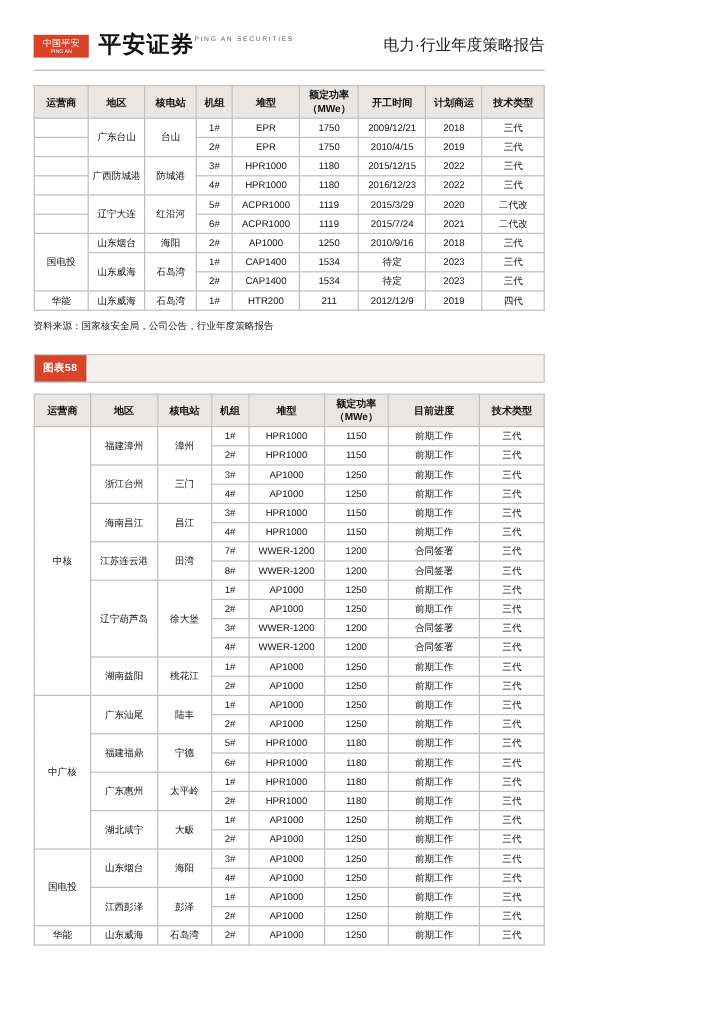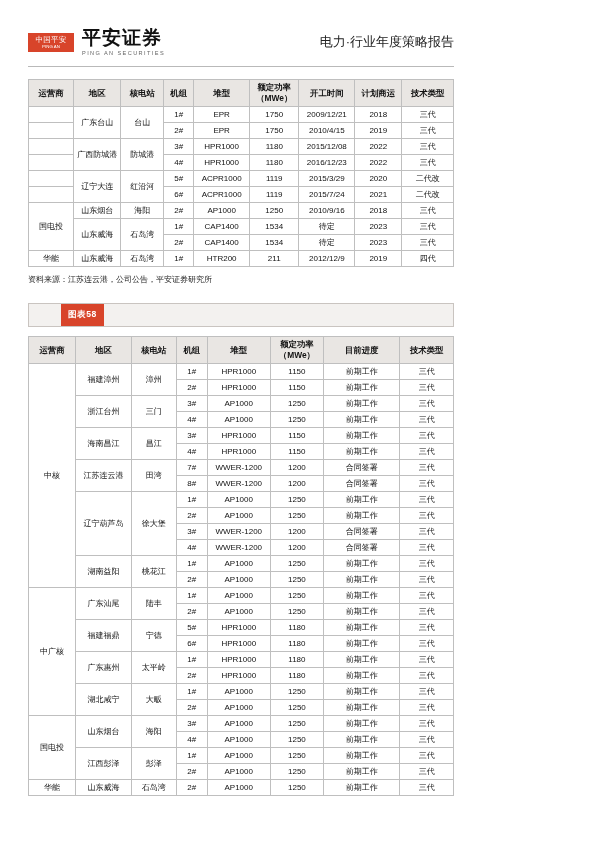--- a/index.html
+++ b/index.html
@@ -59,21 +59,21 @@
     line-height: 20px;
   }
   .brand-en {
     font-size: 5.6px;
     color: #666;
     letter-spacing: 1.4px;
     margin-top: 2px;
   }
   .brand-text {
     display: flex;
-    flex-direction: column;
+    flex-direction: row;
   }
   .header-right {
     font-size: 13px;
     color: #222;
   }
   .rule {
     height: 1px;
     background: #b9b9b9;
     margin-bottom: 12px;
   }
@@ -109,21 +109,20 @@
   }
   
   .fig-caption {
     display: flex;
     align-items: stretch;
     border: 1px solid #c9c4c0;
     background: #f3f1ef;
     margin-top: 18px;
     margin-bottom: 9px;
     height: 22px;
-    padding-left: 32px;
   }
   .fig-tag {
     background: #d8442a;
     color: #fff;
     font-size: 8.6px;
     font-weight: bold;
     display: flex;
     align-items: center;
     padding: 0 7px;
     letter-spacing: 0.5px;
@@ -231,21 +230,21 @@
           <td>2019</td>
           <td>三代</td>
         </tr>
         <tr>
           <td></td>
           <td rowspan="2">广西防城港</td>
           <td rowspan="2">防城港</td>
           <td>3#</td>
           <td>HPR1000</td>
           <td>1180</td>
-          <td>2015/12/08</td>
+          <td>2015/12/15</td>
           <td>2022</td>
           <td>三代</td>
         </tr>
         <tr>
           <td></td>
           <td>4#</td>
           <td>HPR1000</td>
           <td>1180</td>
           <td>2016/12/23</td>
           <td>2022</td>
@@ -306,21 +305,21 @@
           <td>石岛湾</td>
           <td>1#</td>
           <td>HTR200</td>
           <td>211</td>
           <td>2012/12/9</td>
           <td>2019</td>
           <td>四代</td>
         </tr>
       </tbody>
   </table>
-  <div class="src">资料来源：江苏连云港，公司公告，平安证券研究所</div>
+  <div class="src">资料来源：国家核安全局，公司公告，行业年度策略报告</div>
 
   <div class="fig-caption">
     <div class="fig-tag">图表58</div>
   </div>
 
   <table class="doc t2">
     <colgroup>
       <col style="width:10.5%">
         <col style="width:12.5%">
         <col style="width:10%">

